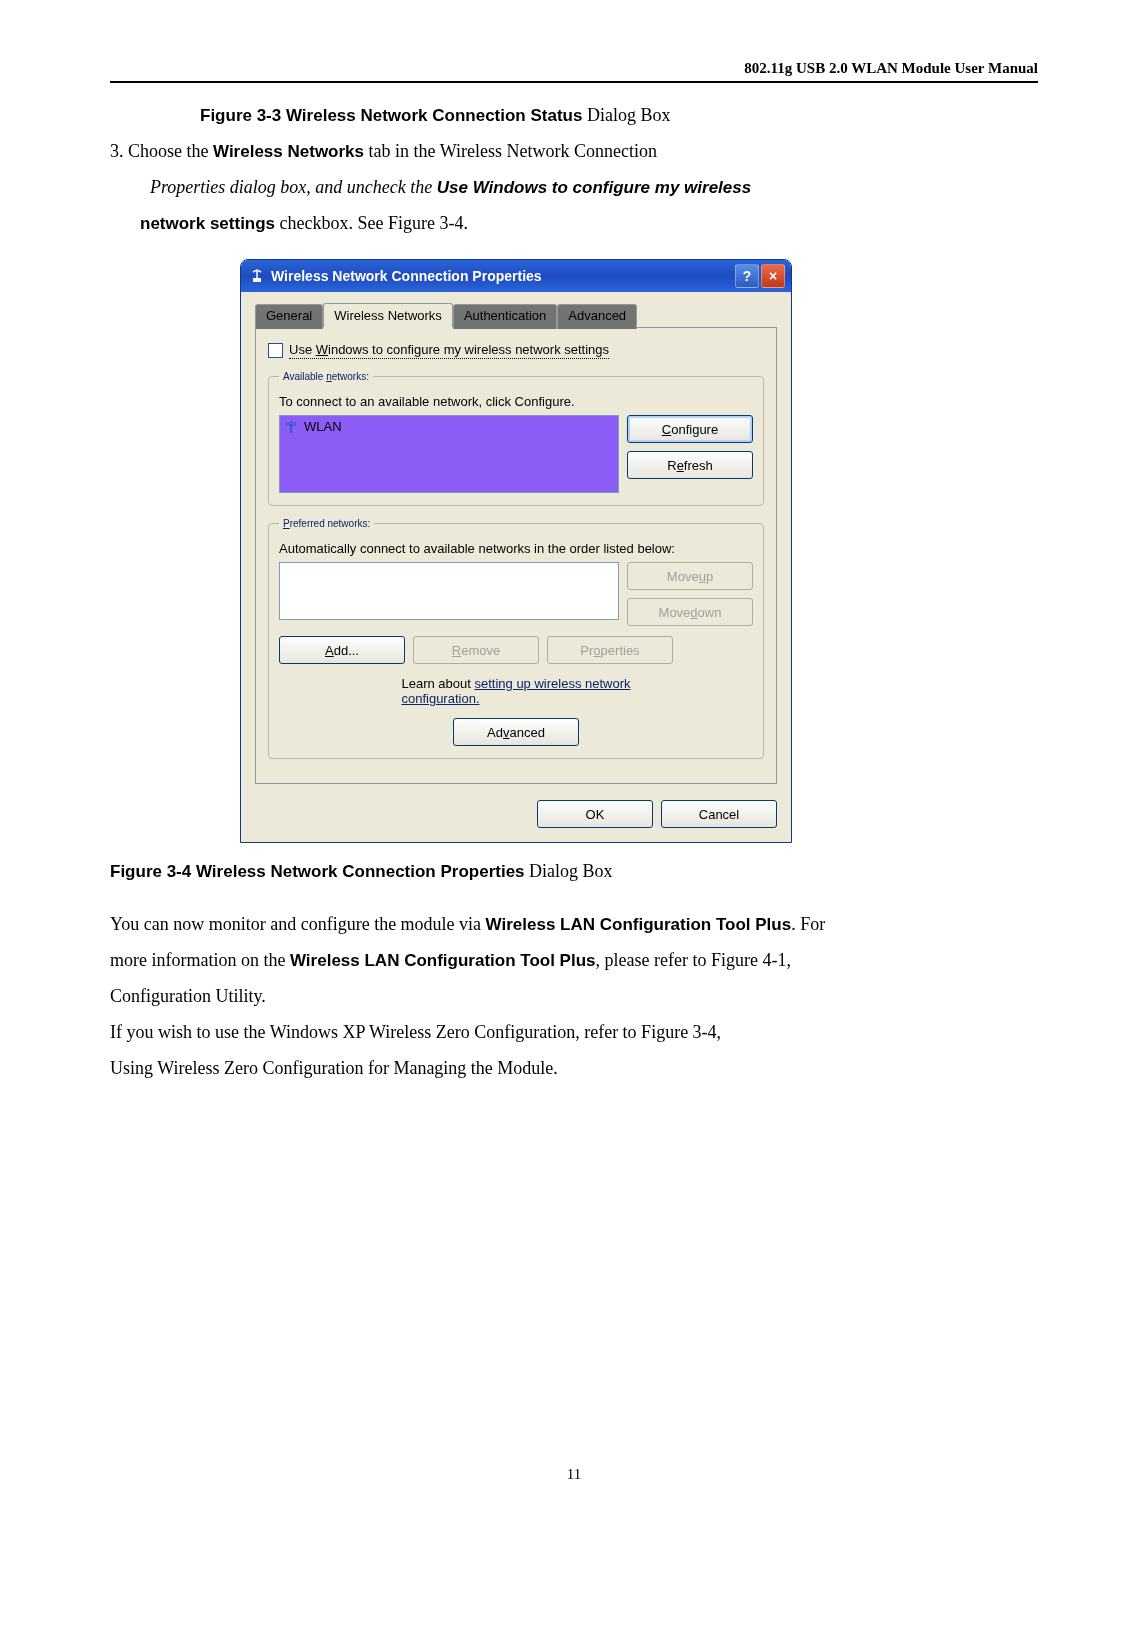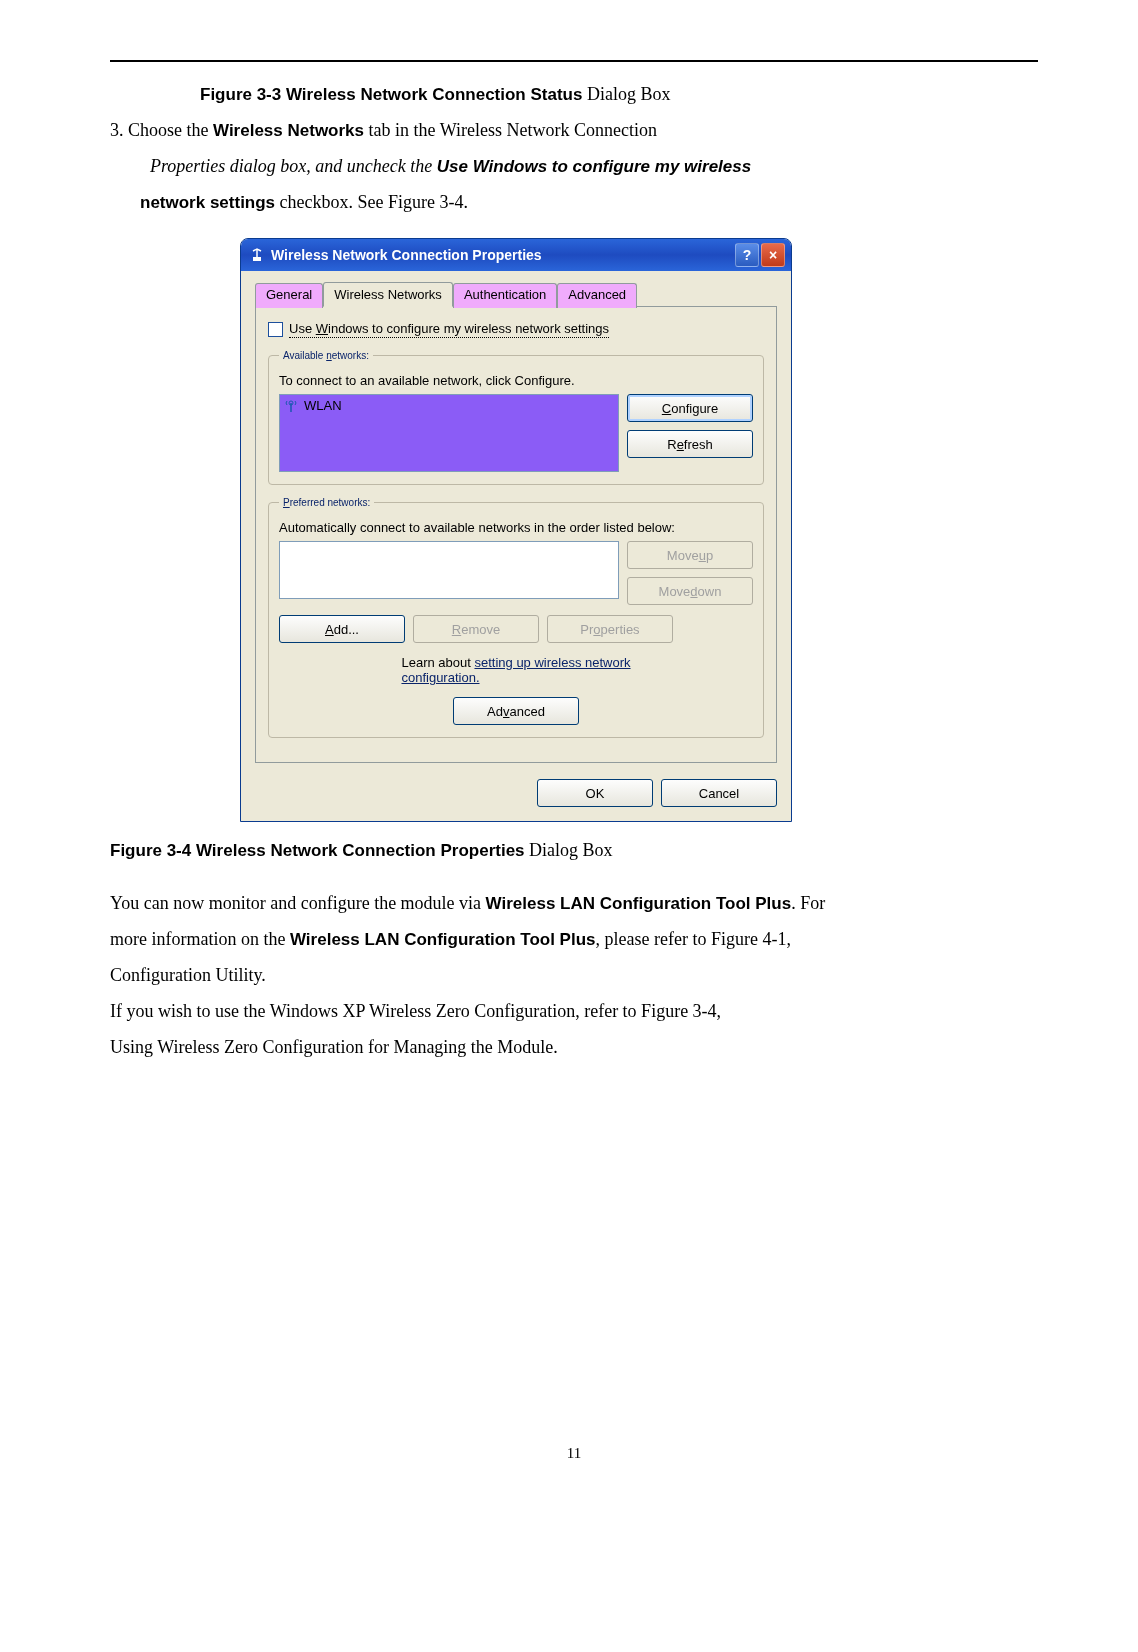--- a/index.html
+++ b/index.html
@@ -96,21 +96,21 @@
     border-bottom: none;
     padding: 4px 10px;
     background: #ece9d8;
     border-radius: 3px 3px 0 0;
     margin-right: 0px;
     position: relative;
     top: 1px;
     font-size: 13px;
   }
   .tab.inactive {
-    background: #f0abfc;
+    background: #737373;
     top: 2px;
     padding: 3px 10px;
   }
   .tab.active {
     background: #ece9d8;
     border-bottom: 1px solid #ece9d8;
   }
   .tab-panel {
     border: 1px solid #919b9c;
     border-top: none;
@@ -238,20 +238,21 @@
   }
   .caption .bold { font-family: Arial, sans-serif; font-size: 17px; font-weight: bold; }
 
   .body-para { font-size: 18px; line-height: 2.0; }
   .pagenum { text-align: center; font-size: 15px; margin-top: 380px; font-family: "Times New Roman", serif; }
 </style>
 </head>
 <body>
 
 <div class="page">
+  <div class="header-right">802.11g USB 2.0 WLAN Module User Manual</div>
   <hr class="header-rule">
 
   <div class="line indent1">
     <span class="bold">Figure 3-3 Wireless Network Connection Status</span><span> Dialog Box</span>
   </div>
 
   <div class="line">
     <span>3. Choose the </span><span class="bold">Wireless Networks</span><span> tab in the Wireless Network Connection</span>
   </div>
   <div class="line indent2">

